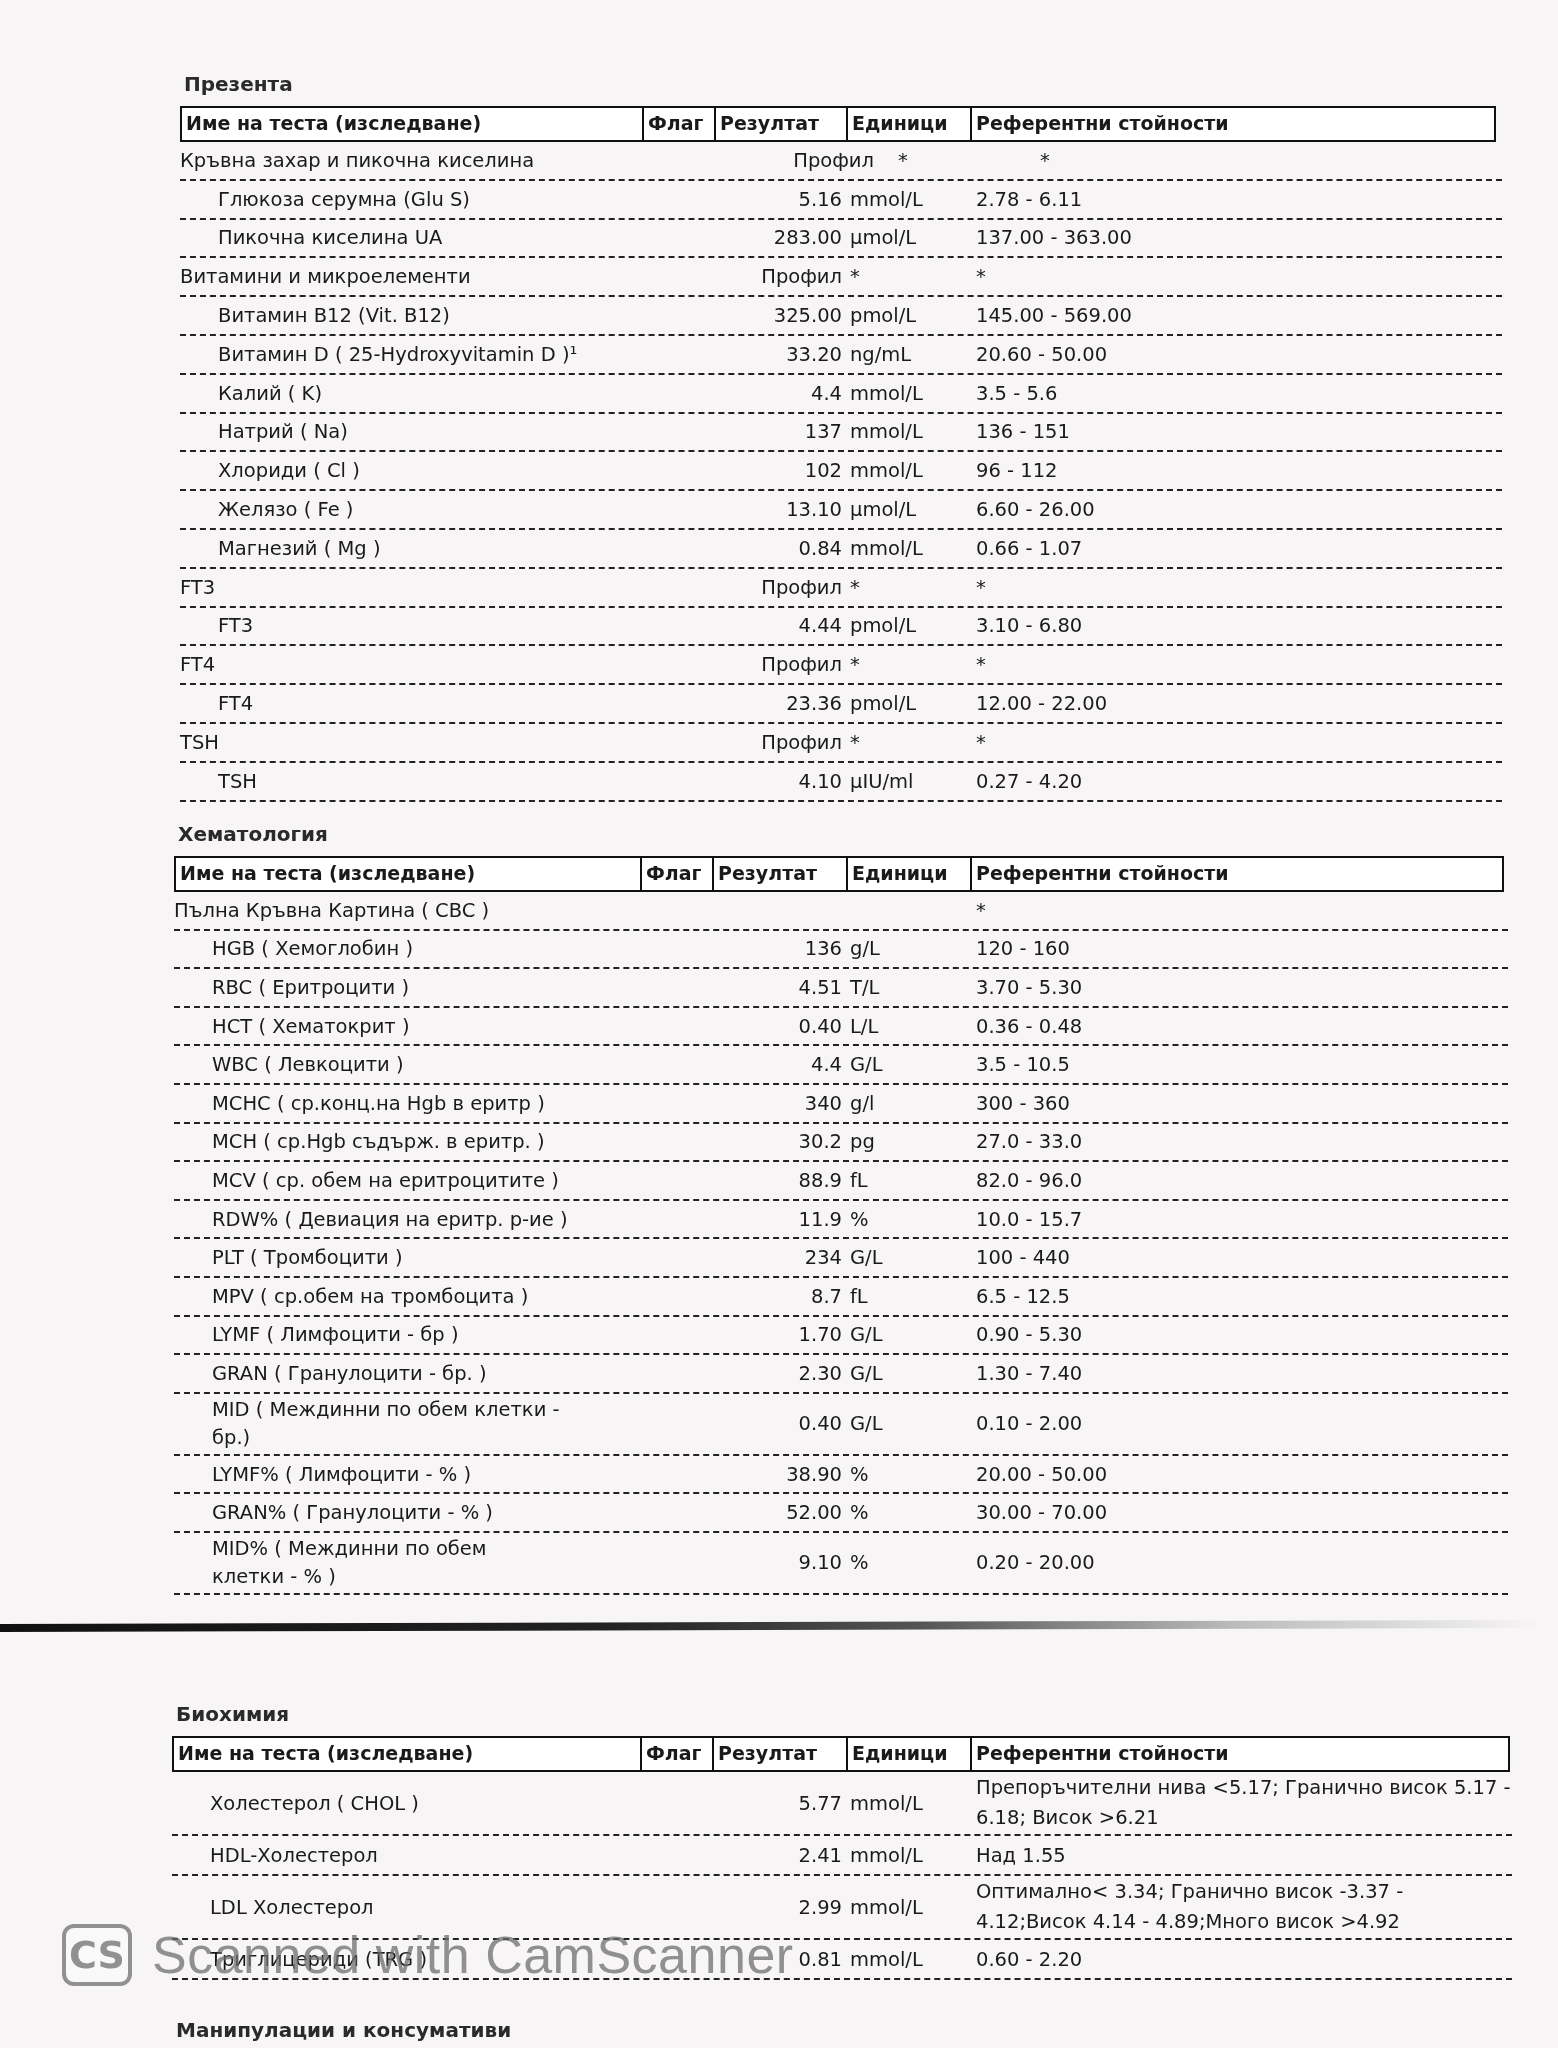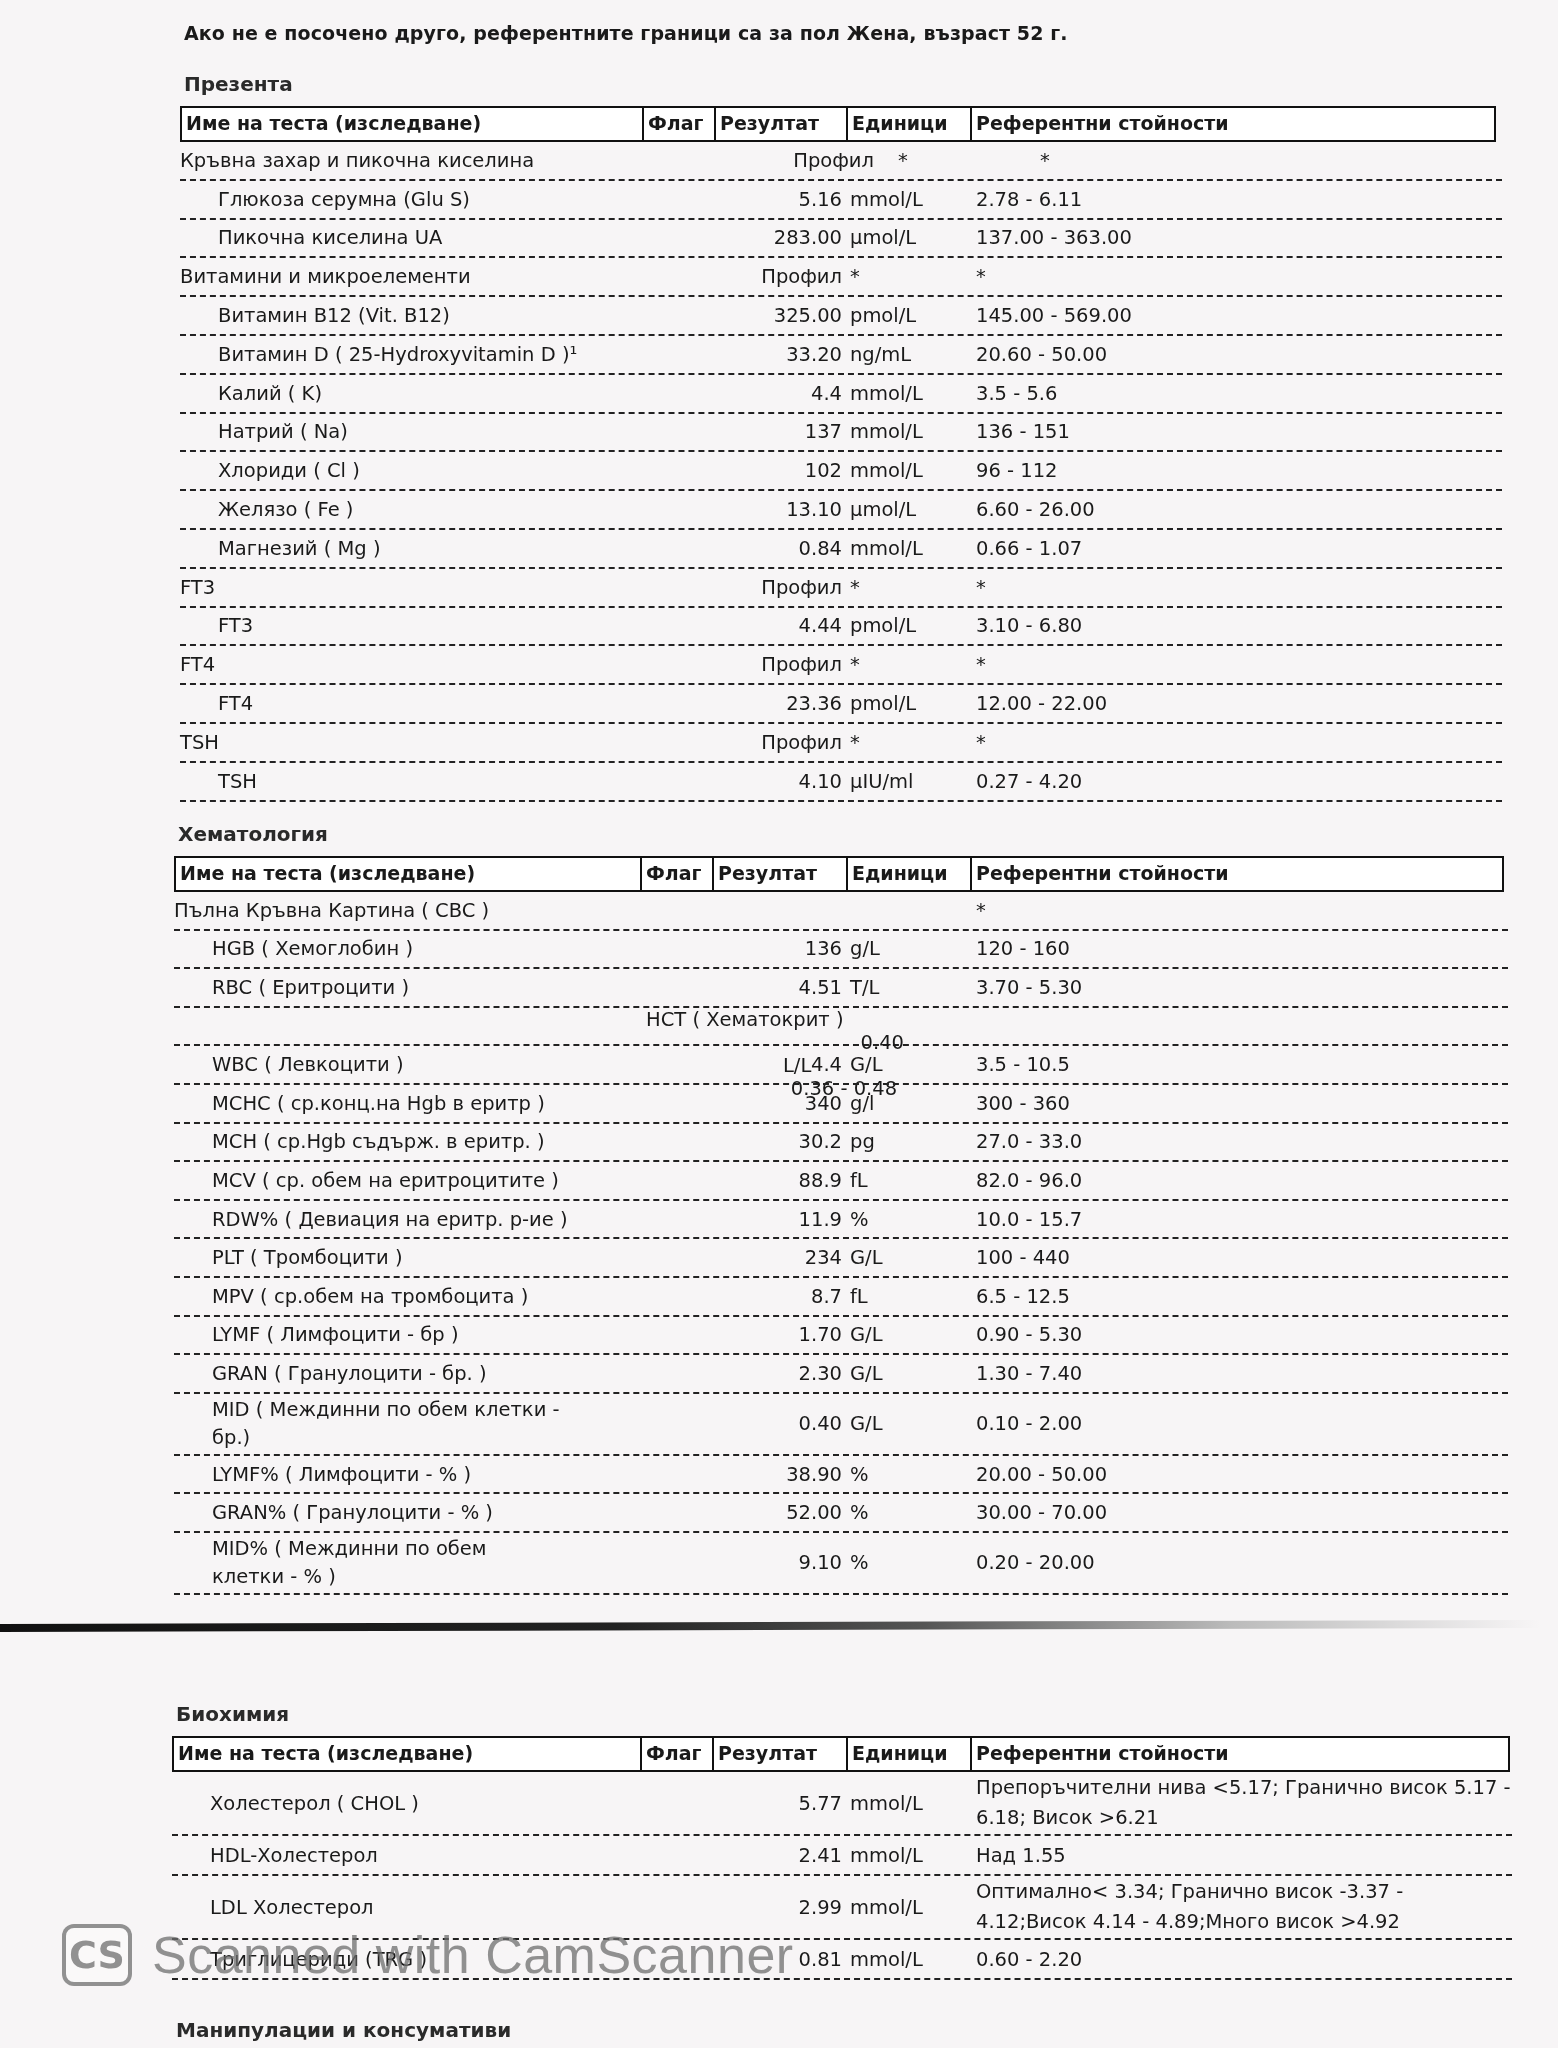--- a/index.html
+++ b/index.html
@@ -45,21 +45,20 @@
       display: flex; align-items: center; justify-content: center; font-size: 38px; font-weight: bold;
       box-sizing: border-box; background: rgba(255,255,255,0.4);
     }
     .wm-text { font-size: 52px; font-family: "Liberation Sans", sans-serif; letter-spacing: 0.5px; }
   </style>
 </head>
 <body>
 
 <div class="page">
 
-  <div class="intro">Ако не е посочено друго, референтните граници са за пол Жена, възраст 52 г.</div>
 
   <div class="section-title" style="left:184px; top:72px;">Презента</div>
   <div class="hdr" style="left:180px; top:106px; width:1316px;">
     <div style="width:462px;">Име на теста (изследване)</div>
     <div style="width:72px;">Флаг</div>
     <div style="width:132px;">Резултат</div>
     <div style="width:124px;">Единици</div>
     <div style="flex:1;">Референтни стойности</div>
   </div>
   <div class="rows" id="rows-0" style="left:180px; top:142px; width:1322px;">
@@ -207,21 +206,21 @@
         <div class="c-unit" style="width: 124px;">g/L</div>
         <div class="c-ref" style="flex: 1 1 0%;">120 - 160</div>
       </div>
       <div class="row" style="height: 38.6px;">
         <div class="c-name sub" style="width: 466px;">RBC ( Еритроцити )</div>
         <div class="c-flag" style="width: 72px;"></div>
         <div class="c-res" style="width: 134px;">4.51</div>
         <div class="c-unit" style="width: 124px;">T/L</div>
         <div class="c-ref" style="flex: 1 1 0%;">3.70 - 5.30</div>
       </div>
-      <div class="row" style="height: 38.6px; flex-direction: column;">
+      <div class="row" style="height: 38.6px;">
         <div class="c-name sub" style="width: 466px;">HCT ( Хематокрит )</div>
         <div class="c-flag" style="width: 72px;"></div>
         <div class="c-res" style="width: 134px;">0.40</div>
         <div class="c-unit" style="width: 124px;">L/L</div>
         <div class="c-ref" style="flex: 1 1 0%;">0.36 - 0.48</div>
       </div>
       <div class="row" style="height: 38.6px;">
         <div class="c-name sub" style="width: 466px;">WBC ( Левкоцити )</div>
         <div class="c-flag" style="width: 72px;"></div>
         <div class="c-res" style="width: 134px;">4.4</div>

